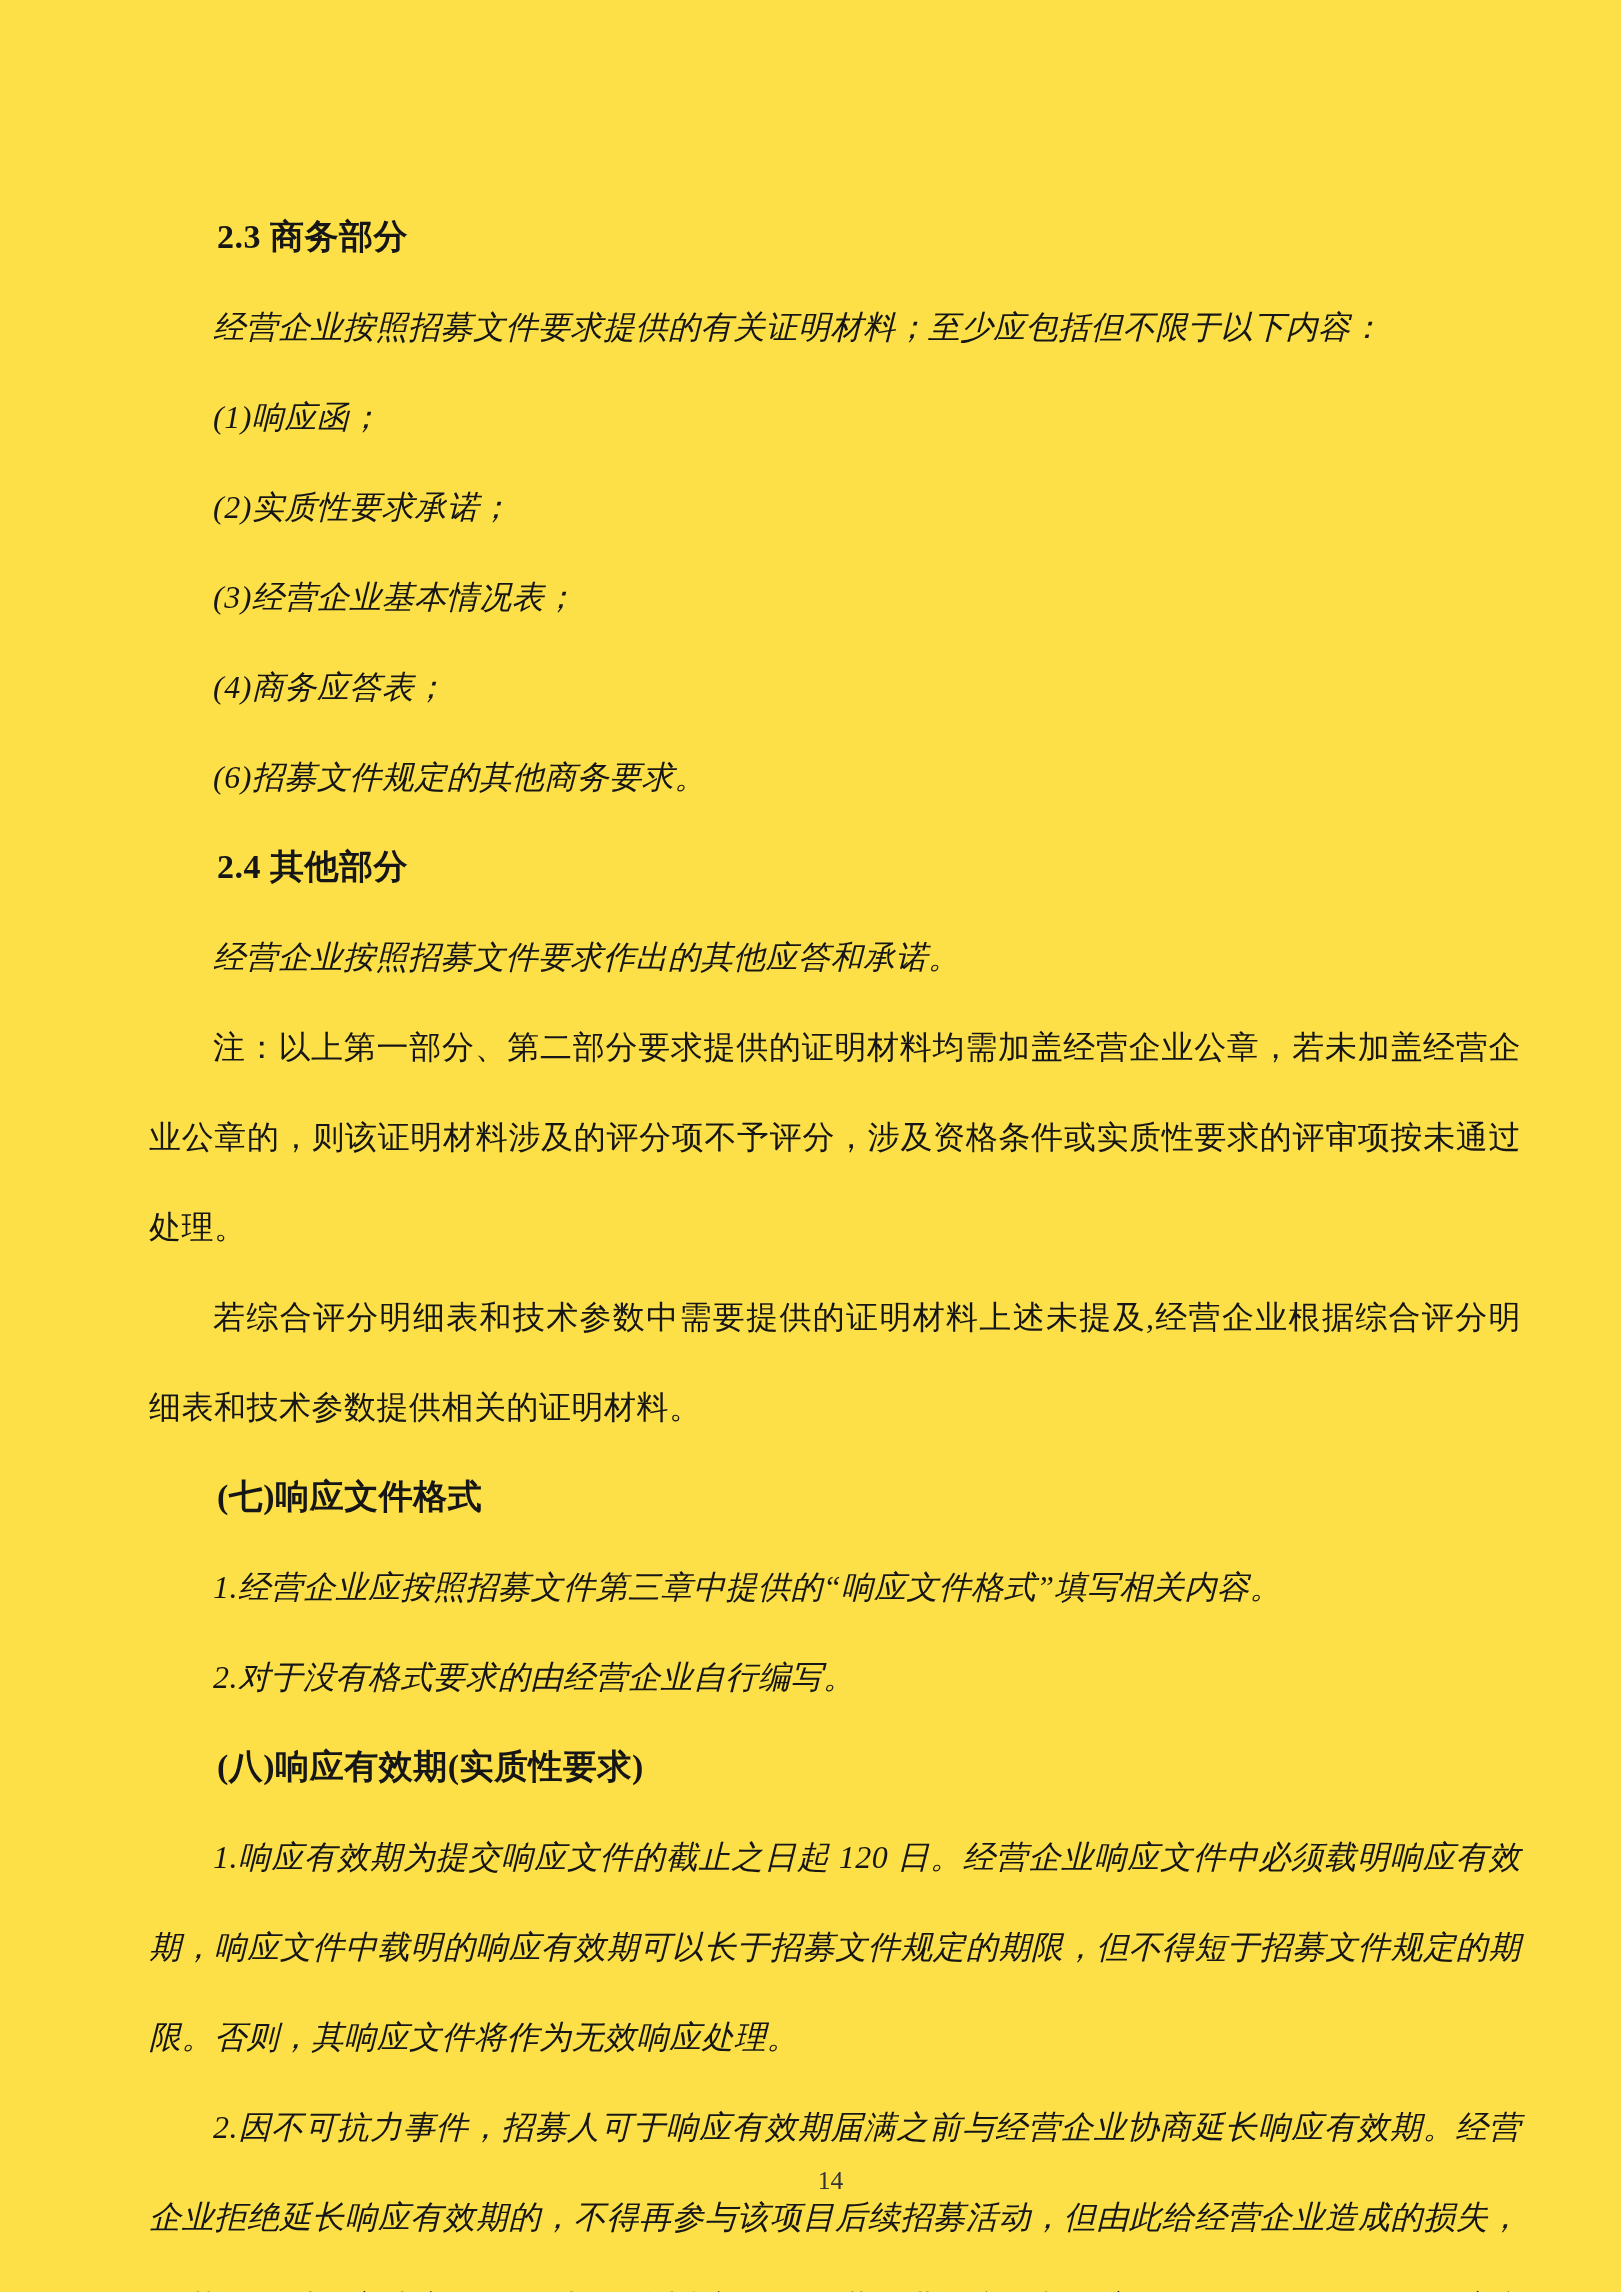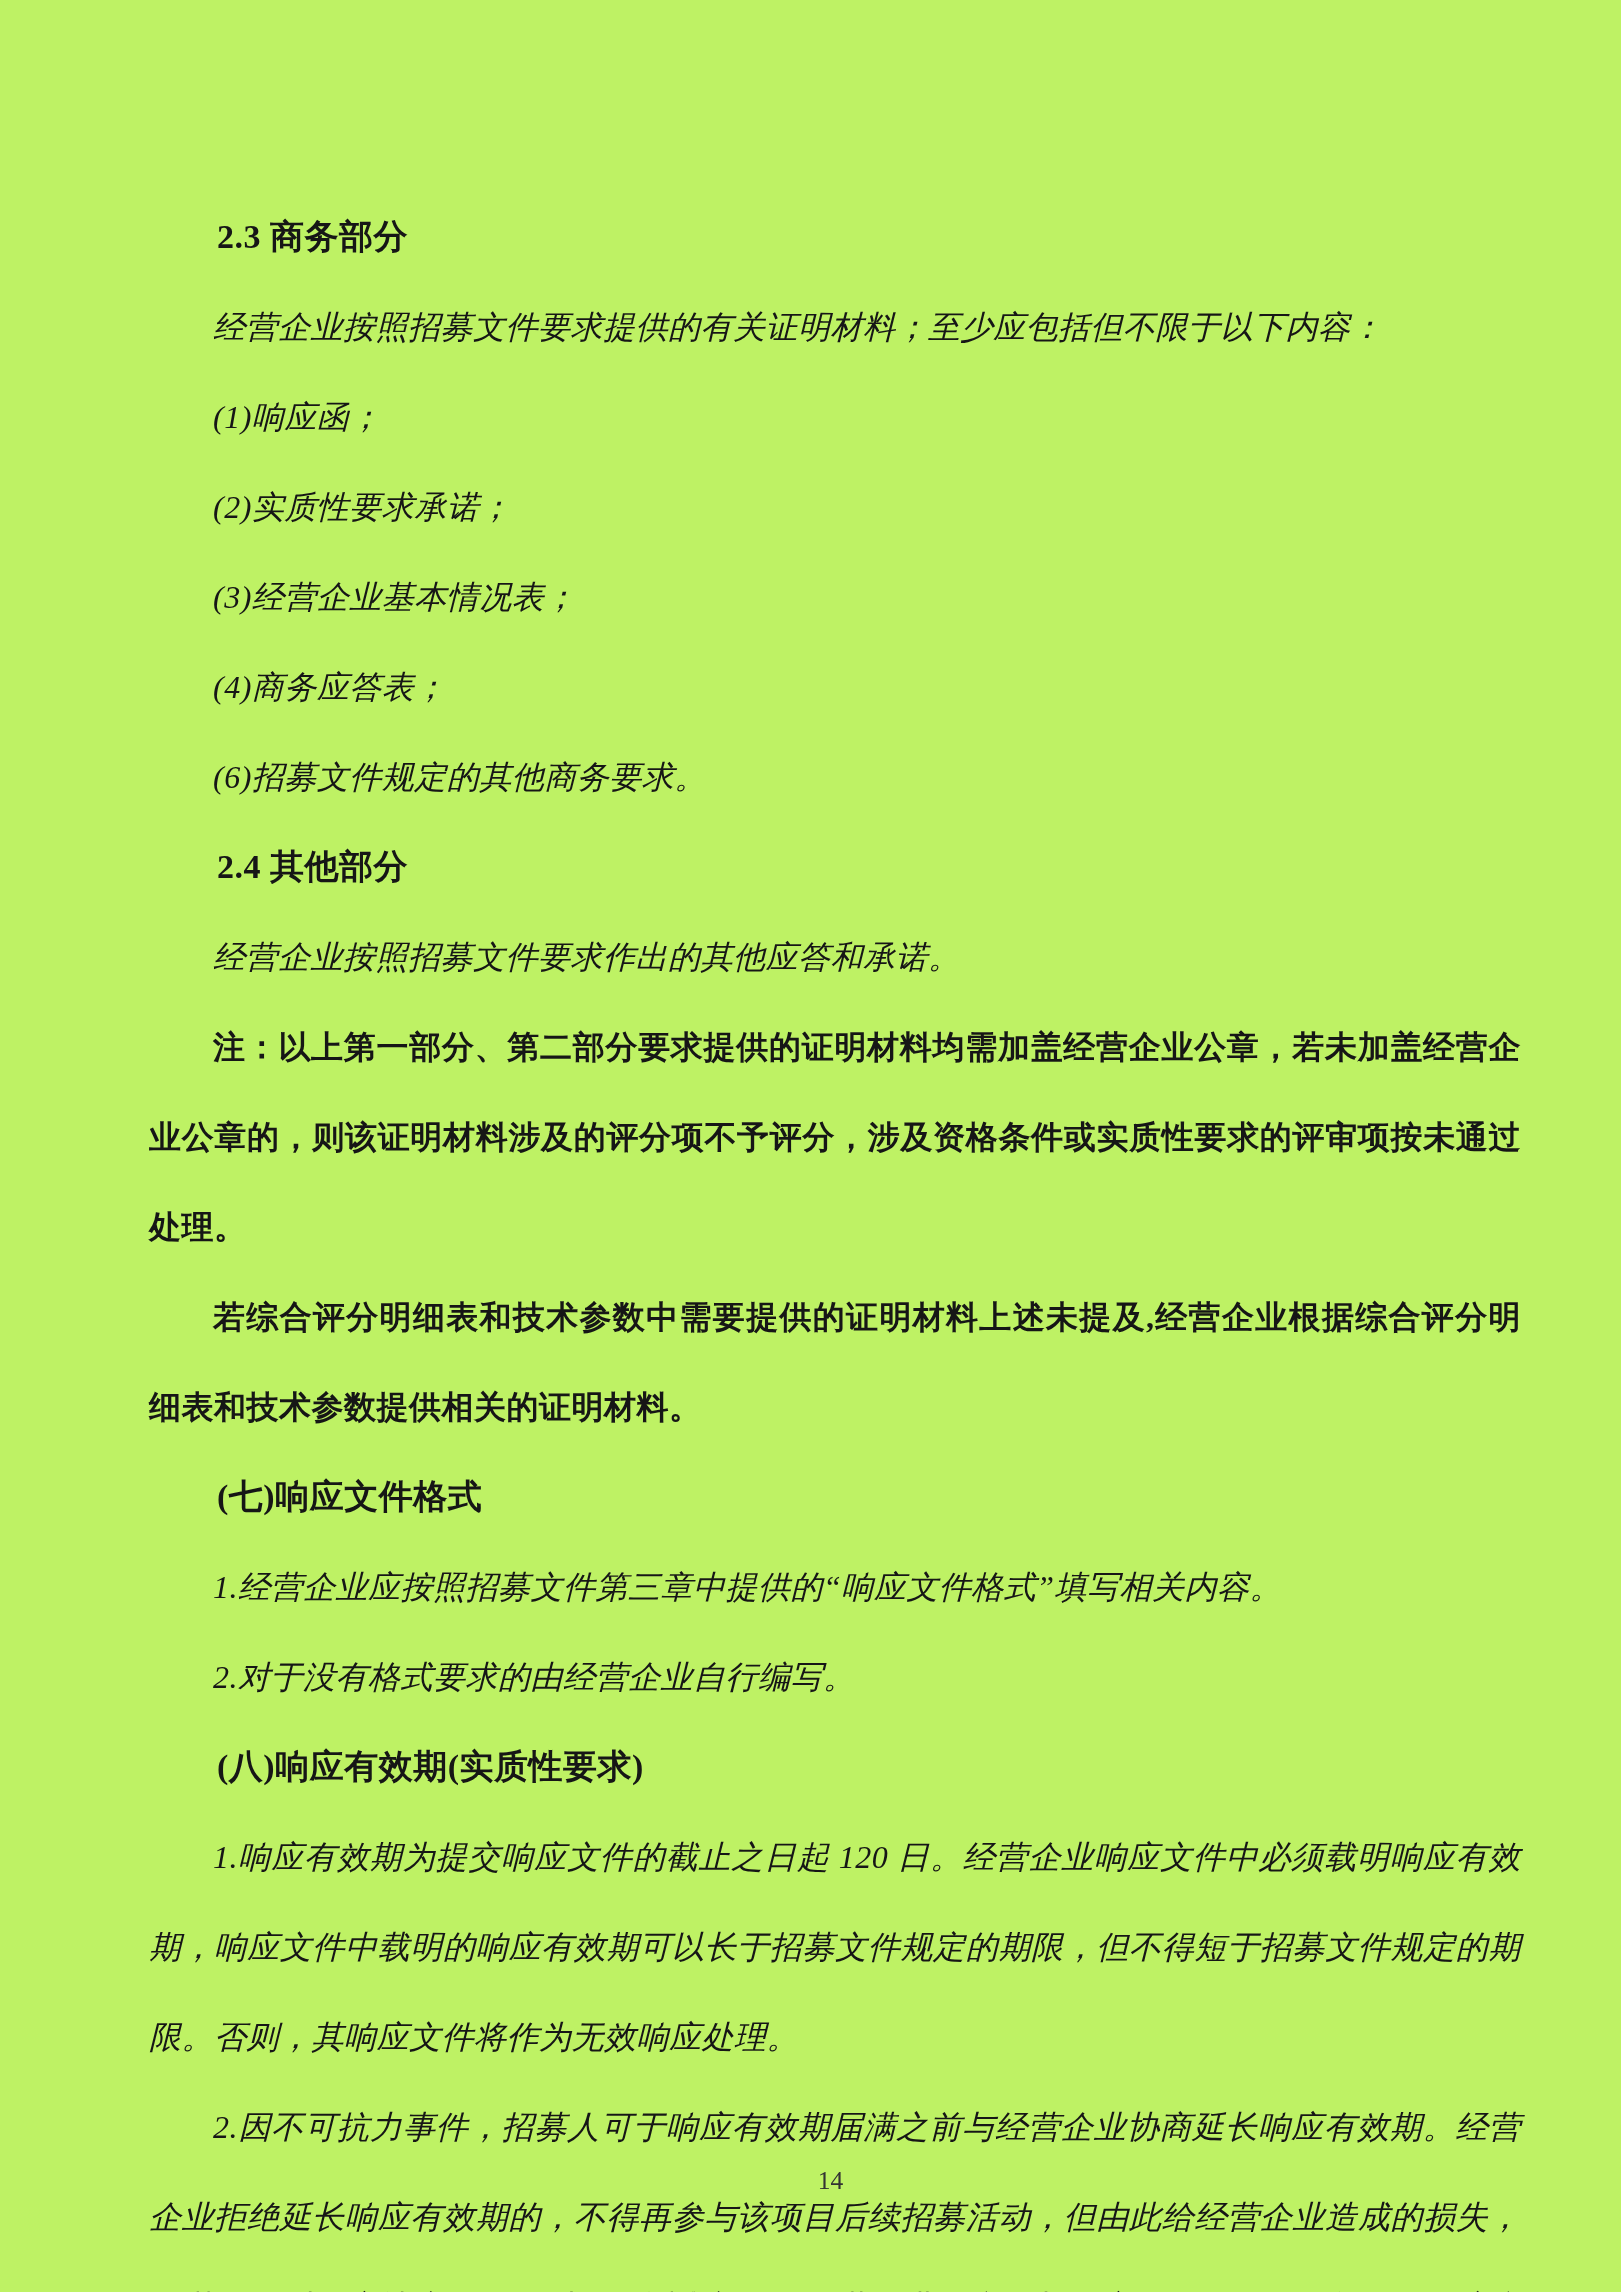--- a/index.html
+++ b/index.html
@@ -4,21 +4,21 @@
 <style>
   html, body {
     margin: 0;
     padding: 0;
     background: #ffffff;
   }
   .page {
     position: relative;
     width: 1621px;
     height: 2293px;
-    background: #bef264;
+    background: #fde047;
     font-family: "Liberation Serif", "DejaVu Serif", serif;
     color: #161616;
     overflow: hidden;
   }
   .doc {
     position: absolute;
     top: 192px;
     left: 149px;
     width: 1372px;
   }
@@ -32,21 +32,21 @@
   }
   .p {
     text-align: justify;
     font-style: italic;
   }
   .h {
     font-weight: bold;
     font-size: 34px;
   }
   .pb {
-    font-weight: bold;
+    font-weight: normal;
     text-align: justify;
   }
   .footer {
     position: absolute;
     bottom: 0;
     left: 0;
     width: 100%;
     height: 127px;
     text-align: center;
     padding-left: 20px;

